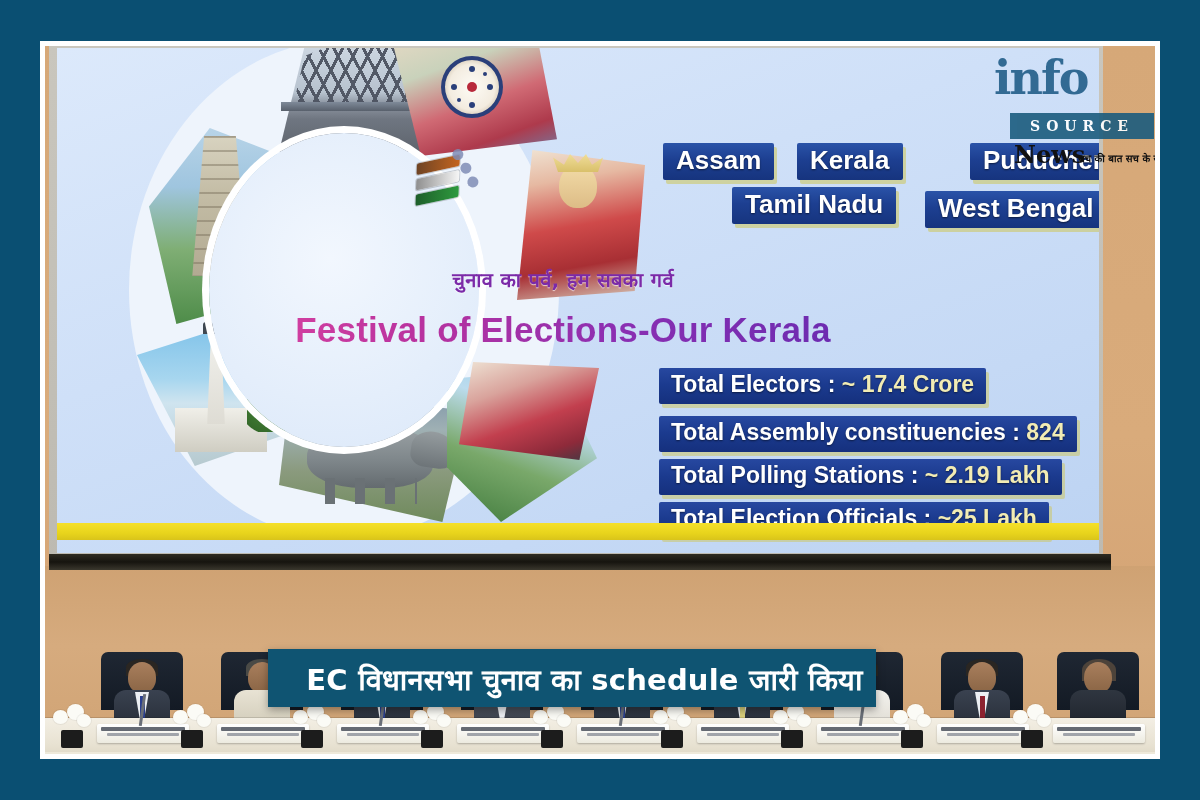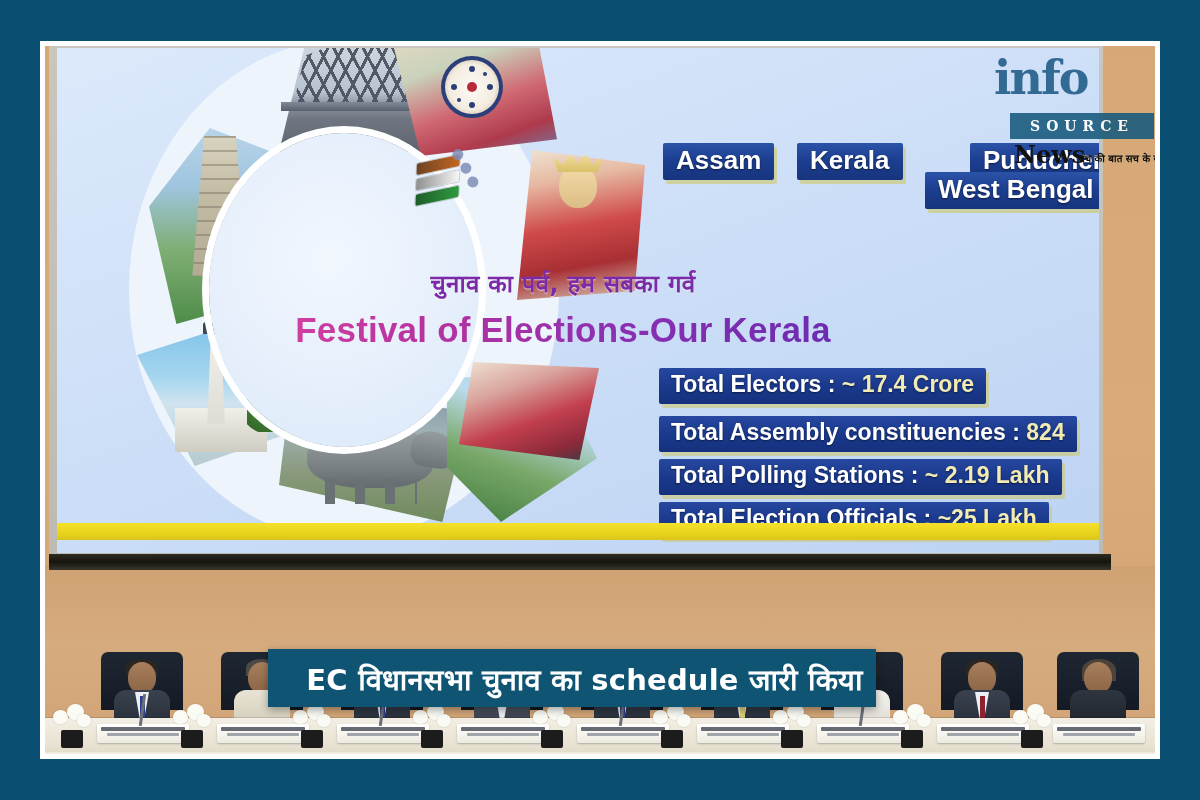--- a/index.html
+++ b/index.html
@@ -187,21 +187,21 @@
   .eci-b3{top:30px;background:linear-gradient(90deg,#1d5e2a,#2f9a3e);}
   .eci-dot{position:absolute;width:11px;height:11px;border-radius:50%;background:#7f8cb5;opacity:.85;}
   .eci-d1{left:42px;top:0;}
   .eci-d2{left:47px;top:15px;}
   .eci-d3{left:51px;top:30px;}
 
   
   .slogan-hi{
     position:absolute;left:226px;top:218px;width:560px;text-align:center;
     font-family:"DejaVu Sans","Liberation Sans",sans-serif;
-    font-size:24px;font-weight:700;color:#7b2aa8;letter-spacing:.3px;
+    font-size:20px;font-weight:700;color:#7b2aa8;letter-spacing:.3px;
     text-shadow:0 1px 1px rgba(255,255,255,.7);
     white-space:nowrap;
   }
   .slogan-en{
     position:absolute;left:226px;top:262px;width:560px;text-align:center;
     font-size:35px;font-weight:700;letter-spacing:.2px;white-space:nowrap;
     background:linear-gradient(90deg,#d23fa0 0%,#b8329f 25%,#8b2fb2 60%,#6b2bb0 100%);
     -webkit-background-clip:text;background-clip:text;color:transparent;
     text-shadow:none;
   }
@@ -213,21 +213,21 @@
     color:#ffffff;font-size:26px;font-weight:700;
     padding:3px 13px 5px 13px;border-radius:2px;white-space:nowrap;
     box-shadow:3px 4px 0 rgba(205,198,90,.55);
     text-shadow:0 1px 2px rgba(0,0,0,.55);
     line-height:1.12;
   }
   .chip-assam{left:606px;top:95px;}
   .chip-kerala{left:740px;top:95px;}
   .chip-pudu{left:913px;top:95px;}
   .chip-tn{left:675px;top:139px;}
-  .chip-wb{left:868px;top:124px;}
+  .chip-wb{left:868px;top:143px;}
 
   
   .stat{
     position:absolute;
     background:linear-gradient(180deg,#2748a0 0%,#1b3a8e 48%,#15307d 100%);
     color:#ffffff;font-size:23px;font-weight:700;
     padding:3px 12px 5px 12px;white-space:nowrap;border-radius:2px;
     box-shadow:3px 4px 0 rgba(205,198,90,.5);
     text-shadow:0 1px 2px rgba(0,0,0,.5);
     line-height:1.2;
@@ -546,20 +546,21 @@
               <div class="eci-dot eci-d3"></div>
             </div>
           </div>
 
           <div class="slogan-hi">चुनाव का पर्व, हम सबका गर्व</div>
           <div class="slogan-en">Festival of Elections-Our Kerala</div>
 
           <div class="chip chip-assam">Assam</div>
           <div class="chip chip-kerala">Kerala</div>
           <div class="chip chip-pudu">Puducherry</div>
+          <div class="chip chip-tn">Tamil Nadu</div>
           <div class="chip chip-wb">West Bengal</div>
 
           <div class="stat stat1">
             <span>Total Electors : </span><span class="num">~ 17.4 Crore</span>
           </div>
           <div class="stat stat2">
             <span>Total Assembly constituencies : </span><span class="num">824</span>
           </div>
           <div class="stat stat3">
             <span>Total Polling Stations : </span><span class="num">~ 2.19 Lakh</span>

